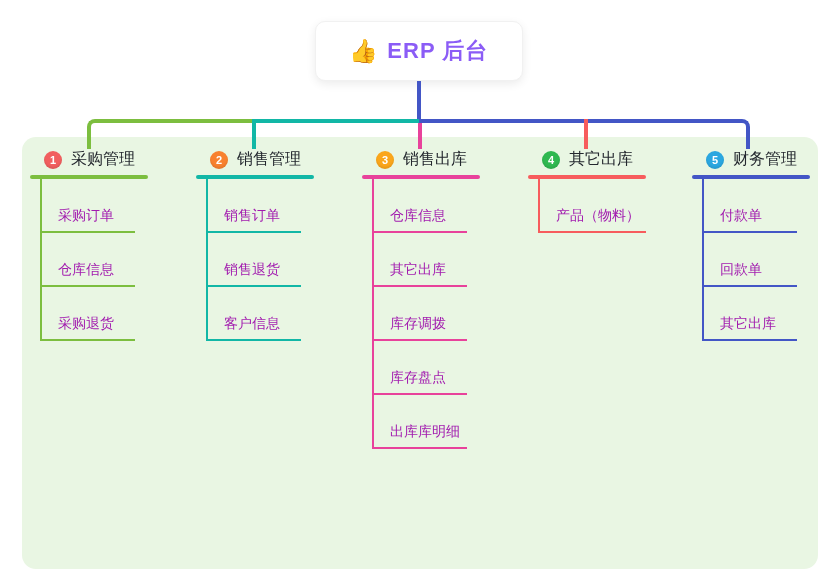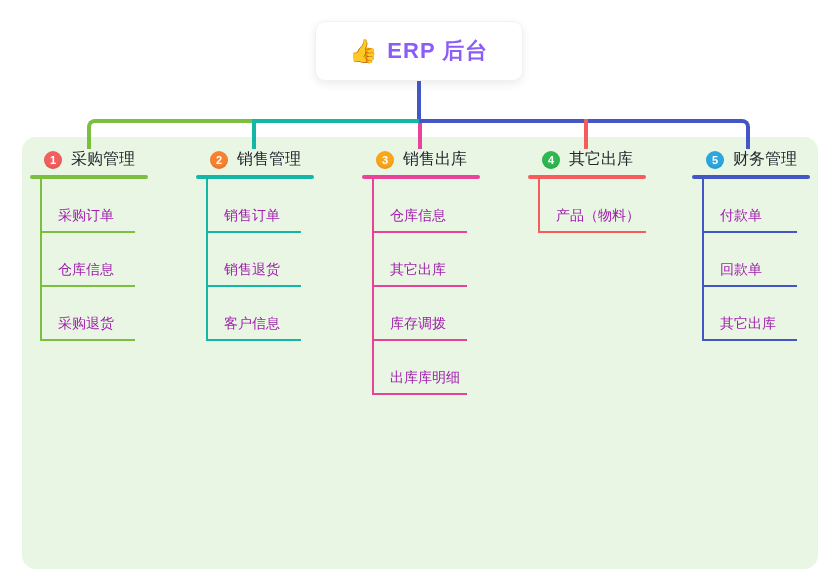--- a/index.html
+++ b/index.html
@@ -111,20 +111,23 @@
           <div class="child">
             <span class="child-line"><span class="child-label">仓库信息</span></span>
           </div>
           <div class="child">
             <span class="child-line"><span class="child-label">其它出库</span></span>
           </div>
           <div class="child">
             <span class="child-line"><span class="child-label">库存调拨</span></span>
           </div>
           <div class="child">
+            <span class="child-line"><span class="child-label">库存盘点</span></span>
+          </div>
+          <div class="child">
             <span class="child-line"><span class="child-label">出库库明细</span></span>
           </div>
         </div>
       </div>
       <div class="branch" style="left: 528px; --c: #F75C5D;">
         <div class="branch-header">
           <span class="badge" style="background: rgb(47, 184, 80);">4</span>
           <span class="branch-label">其它出库</span>
         </div>
         <div class="branch-underline"></div>

